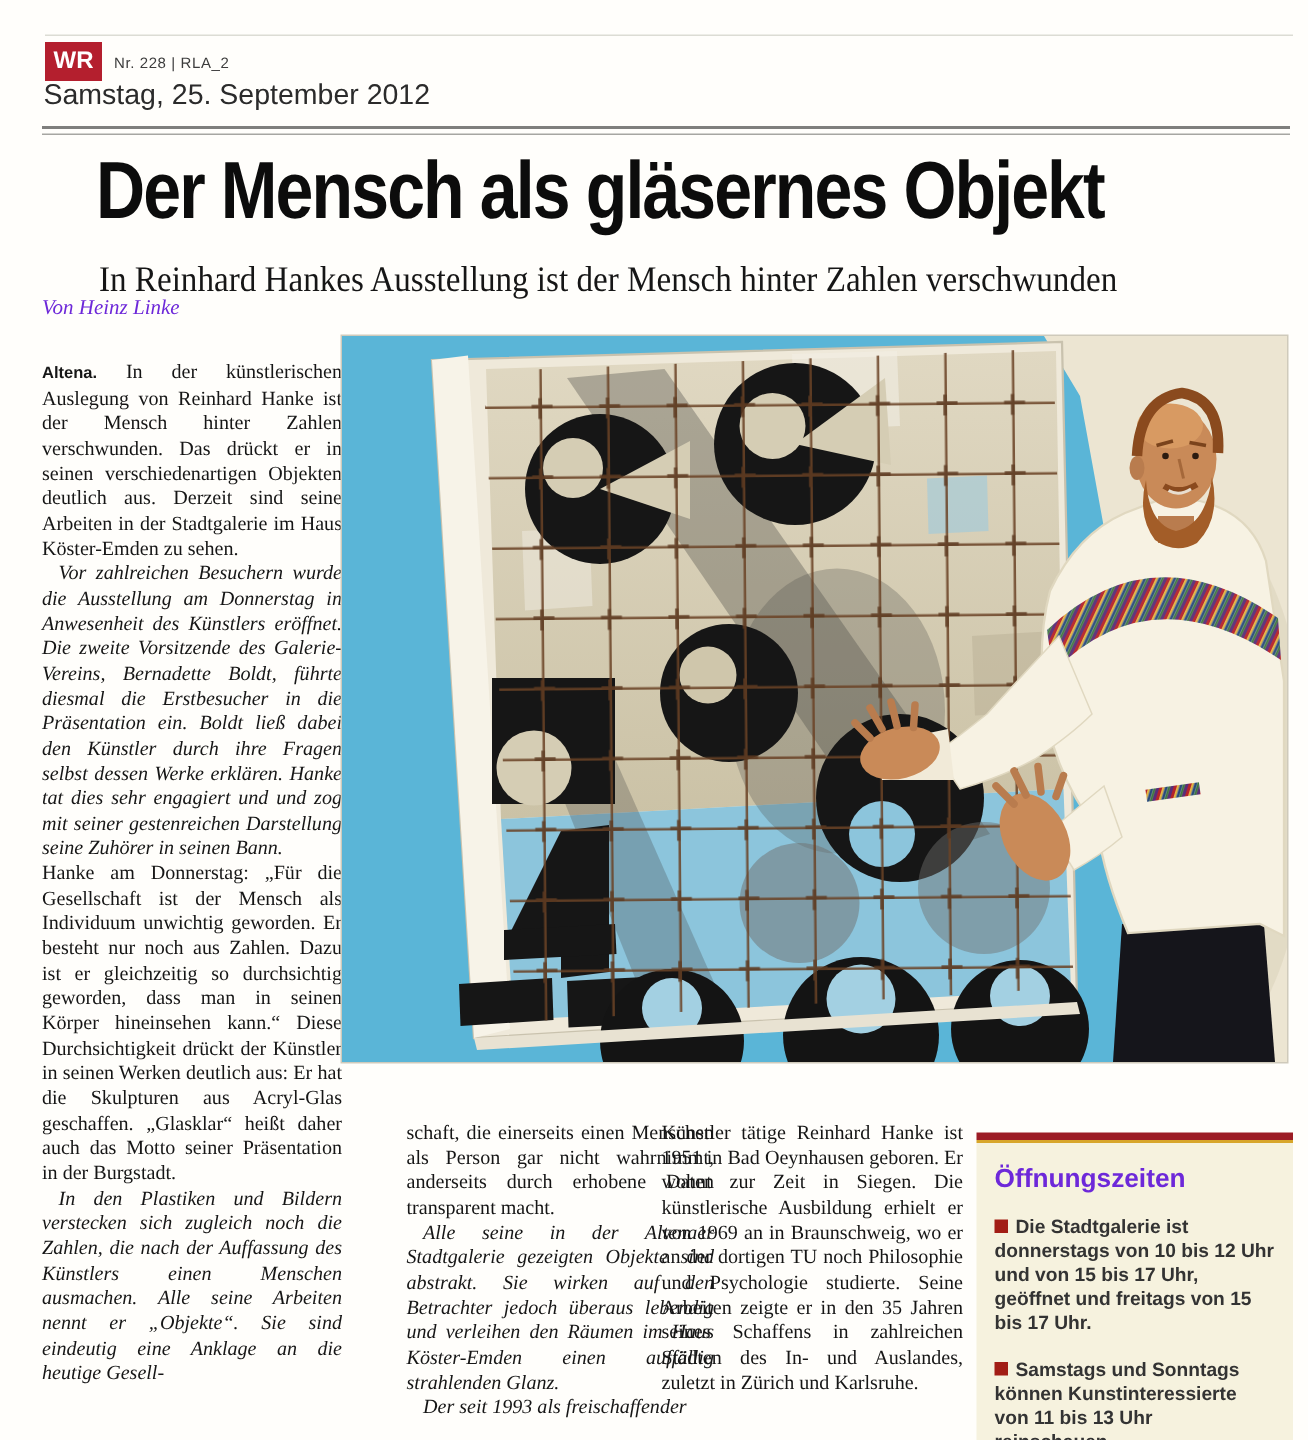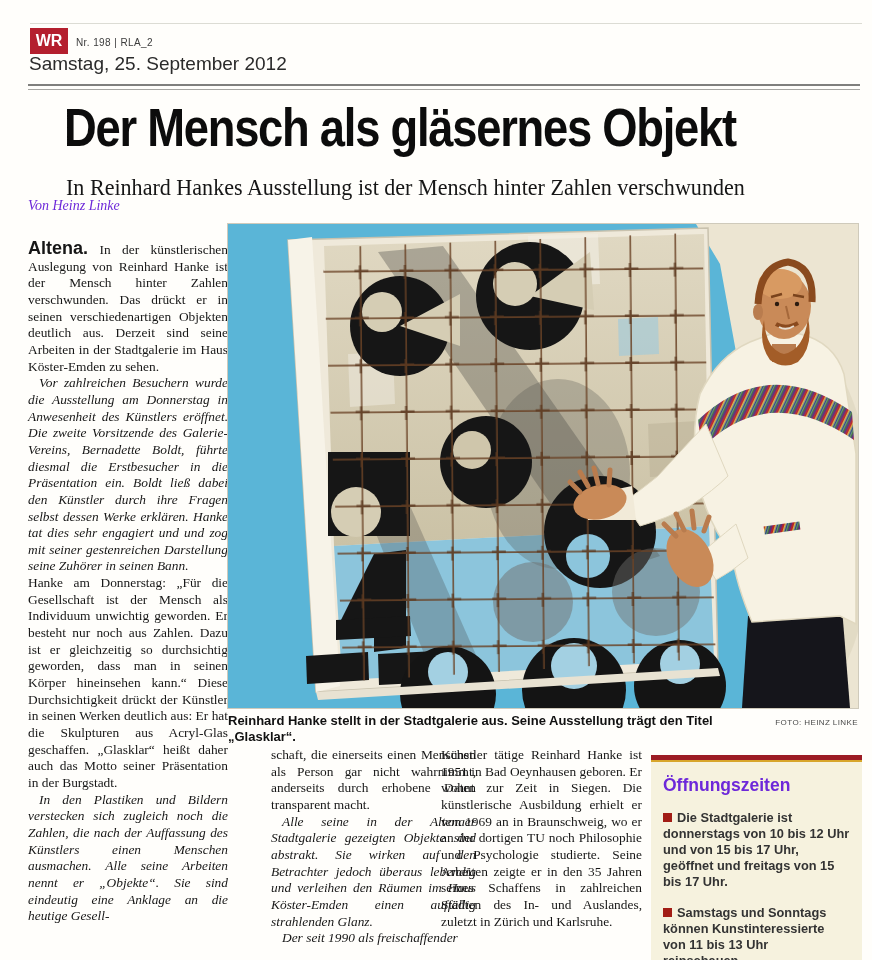--- a/index.html
+++ b/index.html
@@ -21,21 +21,21 @@
             letter-spacing:-1.5px;transform:scaleX(.84);transform-origin:left top;}
   .subheadline{position:absolute;left:66px;top:174px;white-space:nowrap;
                font:24px/1.1 "Liberation Serif",serif;color:#161616;
                transform:scaleX(.92);transform-origin:left top;}
   .byline{position:absolute;left:28px;top:198px;font:italic 14px "Liberation Serif",serif;color:#6d28d9;}
 
   
   .col{position:absolute;font-size:13.4px;line-height:16.65px;text-align:justify;color:#161616;}
   .col p{margin:0;}
   .col p.ind{text-indent:11px;font-style:italic;}
-  .lead-loc{font-weight:bold;font-family:"Liberation Sans",sans-serif;font-size:18px;}
+  .lead-loc{font-weight:bold;font-family:"Liberation Sans",sans-serif;font-size:11px;}
   .subhead{font:bold 13.5px/1.2 "Liberation Sans",sans-serif;color:#0e0e0e;margin:9px 0 4px;text-align:left;}
   #col1{left:28px;top:240px;width:200px;}
   #col2{left:237px;top:747px;width:205px;margin-left:34px;}
   #col3{left:441px;top:747px;width:201px;}
 
   
   .photo{position:absolute;left:228px;top:224px;width:630px;height:484px;background:#5ab5d7;outline:1px solid #cfcabb;}
   .photo svg{display:block;}
   .caption-row{position:absolute;left:228px;top:713px;width:630px;display:flex;justify-content:space-between;align-items:flex-start;}
   .caption{font:bold 13px/1.25 "Liberation Sans",sans-serif;color:#101010;max-width:500px;}
@@ -51,21 +51,21 @@
   .infobox .item:last-child{margin-bottom:0;}
   .bullet{display:inline-block;width:9px;height:9px;background:#a21d15;margin-right:5px;}
 </style>
 </head>
 <body>
 
 <div id="page">
 
   <div class="top-hairline"></div>
   <div class="wr-logo">WR</div>
-  <div class="issue">Nr. 198 | RLA_2</div>
+  <div class="issue">Nr. 228 | RLA_2</div>
   <div class="dateline">Samstag, 25. September 2012</div>
   <div class="double-rule"></div>
 
   <h1 class="headline" style="margin:0;">Der Mensch als gläsernes Objekt</h1>
   <h2 class="subheadline" style="margin:0;font-weight:normal;">In Reinhard Hankes Ausstellung ist der Mensch hinter Zahlen verschwunden</h2>
   <div class="byline">Von Heinz Linke</div>
 
   <div id="col1" class="col">
     <p><span class="lead-loc">Altena.</span> <span>In der künstlerischen Auslegung von Reinhard Hanke ist der Mensch hinter Zahlen verschwunden. Das drückt er in seinen verschiedenartigen Objekten deutlich aus. Derzeit sind seine Arbeiten in der Stadtgalerie im Haus Köster-Emden zu sehen.</span></p>
     <p class="ind">Vor zahlreichen Besuchern wurde die Ausstellung am Donnerstag in Anwesenheit des Künstlers eröffnet. Die zweite Vorsitzende des Galerie-Vereins, Bernadette Boldt, führte diesmal die Erstbesucher in die Präsentation ein. Boldt ließ dabei den Künstler durch ihre Fragen selbst dessen Werke erklären. Hanke tat dies sehr engagiert und und zog mit seiner gestenreichen Darstellung seine Zuhörer in seinen Bann.</p>
@@ -164,29 +164,25 @@
         <circle cx="549" cy="80" r="2.2" fill="#2b1b10"></circle>
         <circle cx="569" cy="80" r="2.2" fill="#2b1b10"></circle>
         <path d="M558 82 L561 95" stroke="#a5683a" stroke-width="2"></path>
         <path d="M536 96 Q538 126 556 130 Q576 126 580 94 Q586 122 570 138 Q556 146 542 136 Q530 120 536 96 Z" fill="#a35d28"></path>
         <path d="M548 100 Q558 106 570 99" stroke="#8a4a1e" stroke-width="4" fill="none"></path>
         <path d="M551 103 Q558 107 566 102" stroke="#e8ded0" stroke-width="2" fill="none"></path>
       </g>
     </svg>
   </div>
 
-  <div class="caption-row">
-    <div class="caption">Reinhard Hanke stellt in der Stadtgalerie aus. Seine Ausstellung trägt den Titel „Glasklar“.</div>
-    <div class="credit">FOTO: HEINZ LINKE</div>
-  </div>
 
   <div id="col2" class="col">
     <p>schaft, die einerseits einen Menschen als Person gar nicht wahrnimmt, anderseits durch erhobene Daten transparent macht.</p>
     <p class="ind">Alle seine in der Altenaer Stadtgalerie gezeigten Objekte sind abstrakt. Sie wirken auf den Betrachter jedoch überaus lebendig und verleihen den Räumen im Haus Köster-Emden einen auffällig strahlenden Glanz.</p>
-    <p class="ind">Der seit 1990 als freischaffender</p>
+    <p class="ind">Der seit 1993 als freischaffender</p>
   </div>
   <div id="col3" class="col">
     <p>Künstler tätige Reinhard Hanke ist 1951 in Bad Oeynhausen geboren. Er wohnt zur Zeit in Siegen. Die künstlerische Ausbildung erhielt er von 1969 an in Braunschweig, wo er an der dortigen TU noch Philosophie und Psychologie studierte. Seine Arbeiten zeigte er in den 35 Jahren seines Schaffens in zahlreichen Städten des In- und Auslandes, zuletzt in Zürich und Karlsruhe.</p>
   </div>
 
   <div class="infobox">
     <div class="bar-red"></div>
     <div class="bar-gold"></div>
     <div class="box-body">
       <h3>Öffnungszeiten</h3>

